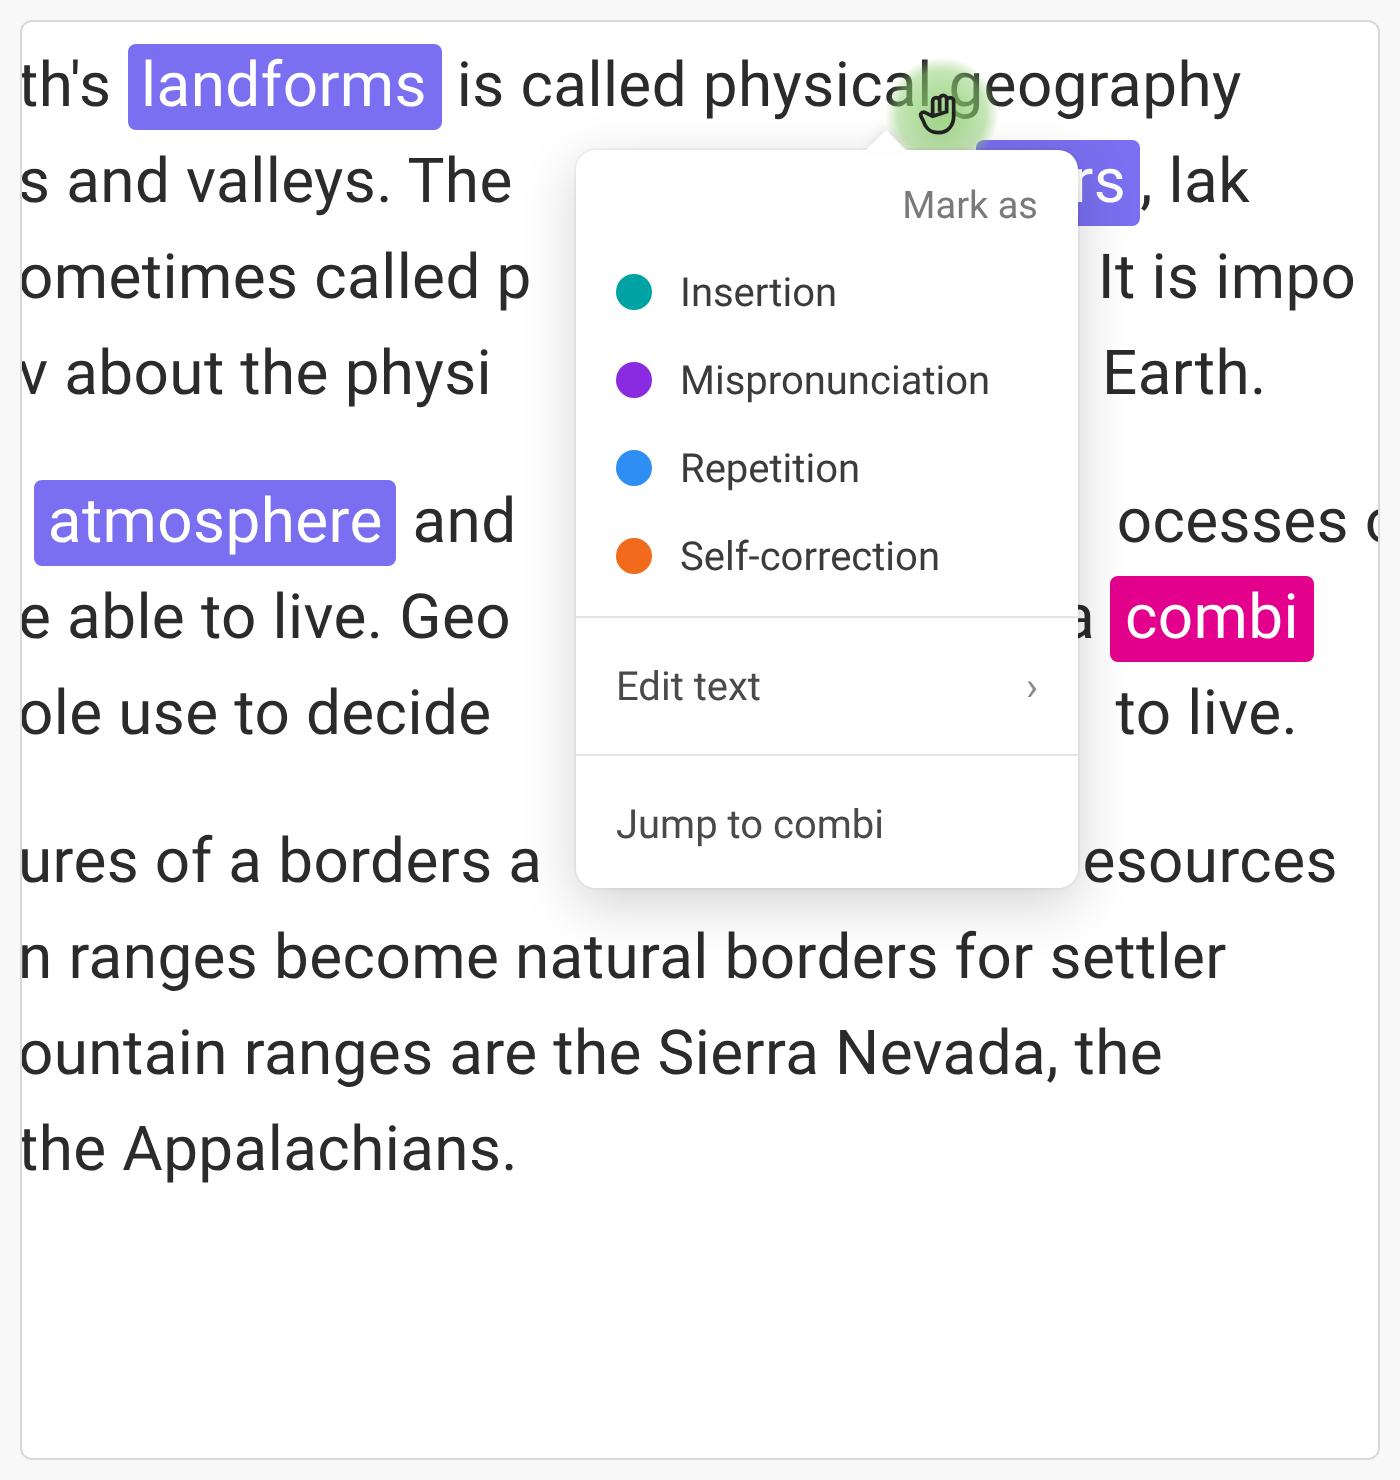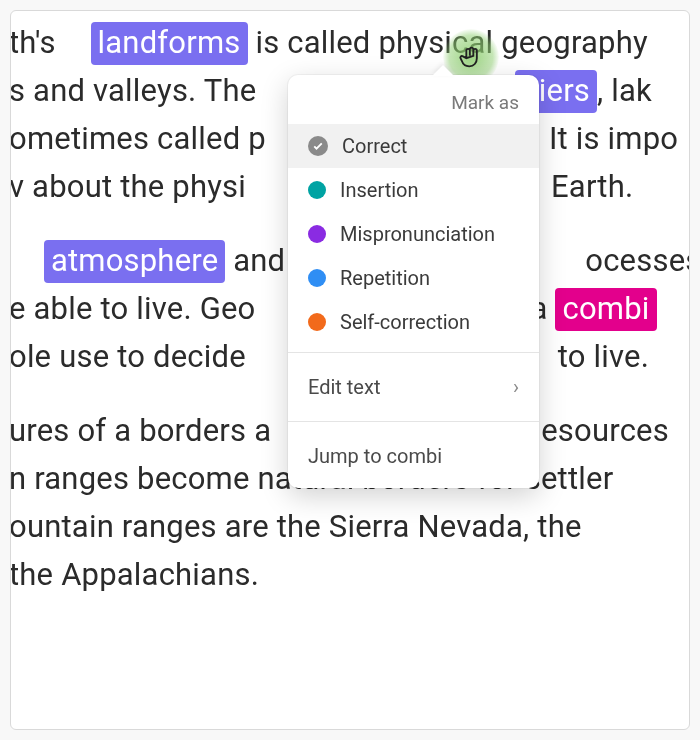--- a/index.html
+++ b/index.html
@@ -28,21 +28,20 @@
     padding-left:0;
     margin-left:-2px;
     letter-spacing:0.2px;
   }
   .para-gap { height:26px; }
   .hl-purple {
     background:#7a6ff0;
     color:#ffffff;
     border-radius:4px;
     padding:2px 7px 4px 7px;
-    margin-left:27px;
   }
   .hl-pink {
     background:#e3008c;
     color:#ffffff;
     border-radius:4px;
     padding:2px 7px 4px 7px;
   }
 
   
   .cursor-spot {
@@ -135,28 +134,20 @@
 
   <div class="cursor-spot">
     <svg viewBox="0 0 24 24">
         <path d="M8 13V6.5a1.5 1.5 0 013 0V11m0 0V5.5a1.5 1.5 0 013 0V11m0 0V6.5a1.5 1.5 0 013 0V13c0 4-2.5 7-6.5 7S5 18 4 15l-1-2c-.5-1 .5-2.2 1.7-1.7L8 13z"></path>
       </svg>
   </div>
 
   <div class="menu">
     <div class="menu-header">Mark as</div>
 
-    <div class="menu-item selected">
-      <span class="check-badge">
-          <svg viewBox="0 0 16 16">
-            <path d="M3 8.5l3 3 7-7"></path>
-          </svg>
-        </span>
-      <span>Correct</span>
-    </div>
     <div class="menu-item">
       <span class="dot" style="background:#00a3a3"></span>
       <span>Insertion</span>
     </div>
     <div class="menu-item">
       <span class="dot" style="background:#8a2be2"></span>
       <span>Mispronunciation</span>
     </div>
     <div class="menu-item">
       <span class="dot" style="background:#2f8ef4"></span>

